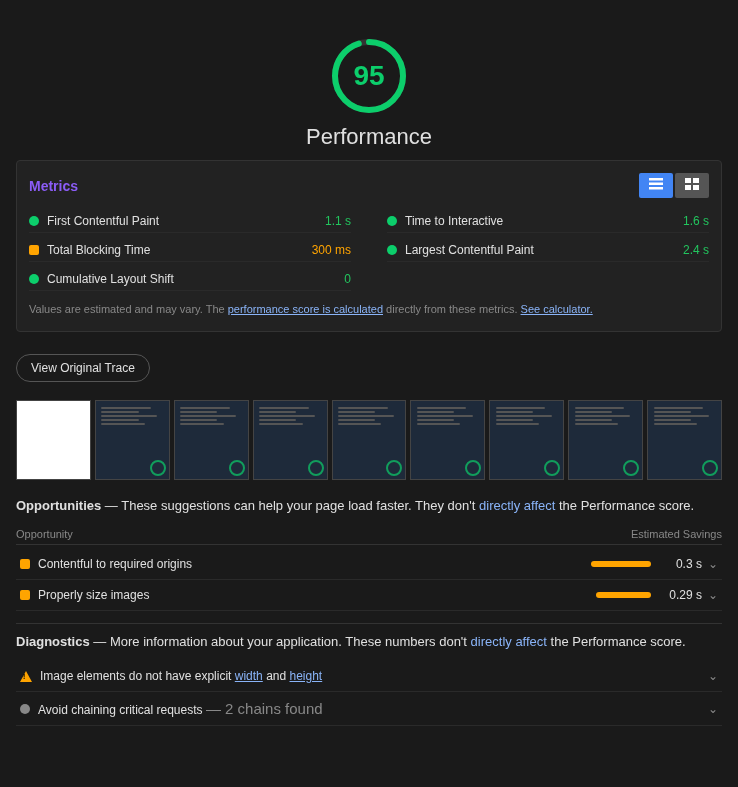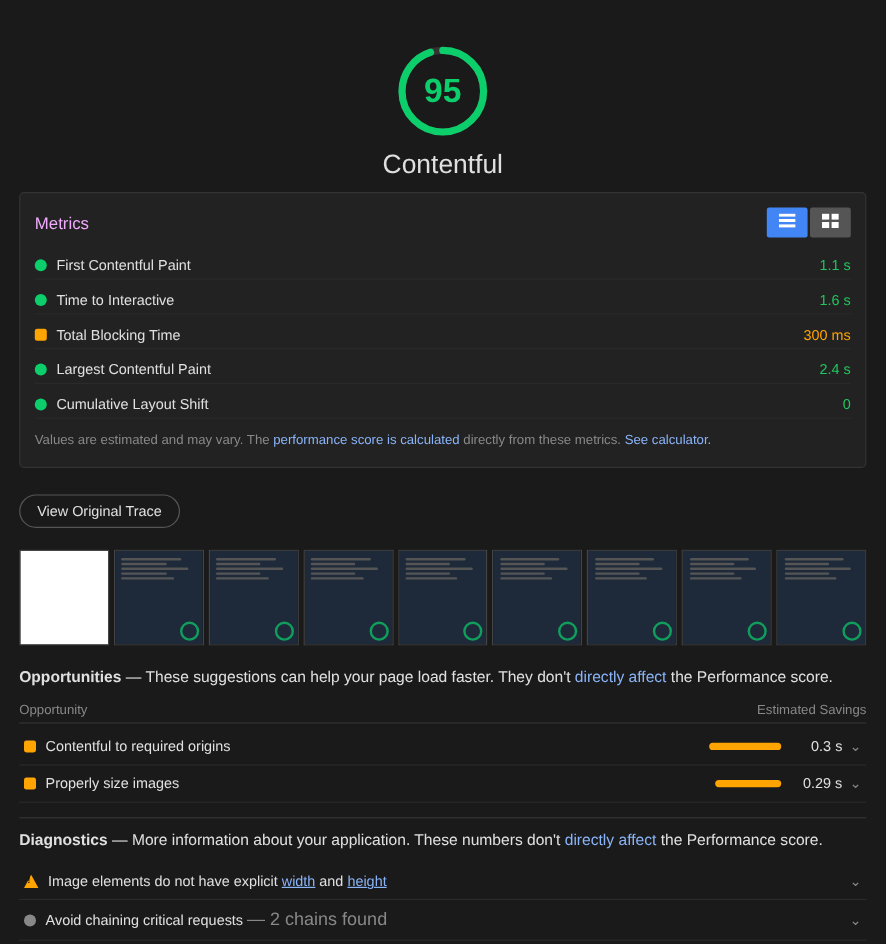--- a/index.html
+++ b/index.html
@@ -54,41 +54,41 @@
       margin-bottom: 12px;
     }
     .metrics-header {
       display: flex;
       justify-content: space-between;
       align-items: center;
       margin-bottom: 12px;
     }
     .metrics-title {
       font-size: 14px;
-      font-weight: normal;
-      color: #f0abfc;
+      font-weight: bold;
+      color: #8b5cf6;
     }
     .view-toggle {
       display: flex;
       gap: 2px;
     }
     .toggle-btn {
       background: #555;
       border: none;
       padding: 5px 10px;
       cursor: pointer;
       color: #e0e0e0;
       border-radius: 2px;
     }
     .toggle-btn.active {
       background: #4285f4;
     }
     .metrics-grid {
       display: grid;
-      grid-template-columns: 1fr;
+      grid-template-columns: 1fr 1fr;
       gap: 6px 36px;
     }
     .metric-row {
       display: flex;
       align-items: center;
       justify-content: space-between;
       padding: 4px 0;
       border-bottom: 1px solid #2a2a2a;
     }
     .metric-left {
@@ -110,20 +110,21 @@
     .value-orange { color: #ffa400; }
 
     .metrics-note {
       font-size: 11px;
       color: #888;
       margin-top: 10px;
       line-height: 1.6;
     }
     .metrics-note a {
       color: #8ab4f8;
+      text-decoration: underline;
     }
 
     
     .trace-btn {
       background: transparent;
       border: 1px solid #555;
       color: #e0e0e0;
       padding: 6px 14px;
       border-radius: 14px;
       cursor: pointer;
@@ -322,21 +323,21 @@
 
   
   <div class="score-section">
     <div class="score-circle">
       <svg width="80" height="80" viewBox="0 0 80 80">
         <circle cx="40" cy="40" r="34" fill="none" stroke="#333" stroke-width="6"></circle>
         <circle cx="40" cy="40" r="34" fill="none" stroke="#0cce6b" stroke-width="6" stroke-dasharray="213.6" stroke-dashoffset="10.7" stroke-linecap="round"></circle>
       </svg>
       <span class="score-number">95</span>
     </div>
-    <div class="score-label">Contentful</div>
+    <div class="score-label">Performance</div>
   </div>
 
   
   <div class="metrics-section">
     <div class="metrics-header">
       <span class="metrics-title">Metrics</span>
       <div class="view-toggle">
         <button class="toggle-btn active">
           <svg width="14" height="12" viewBox="0 0 14 12" fill="white">
             <rect x="0" y="0" width="14" height="2.5"></rect>

